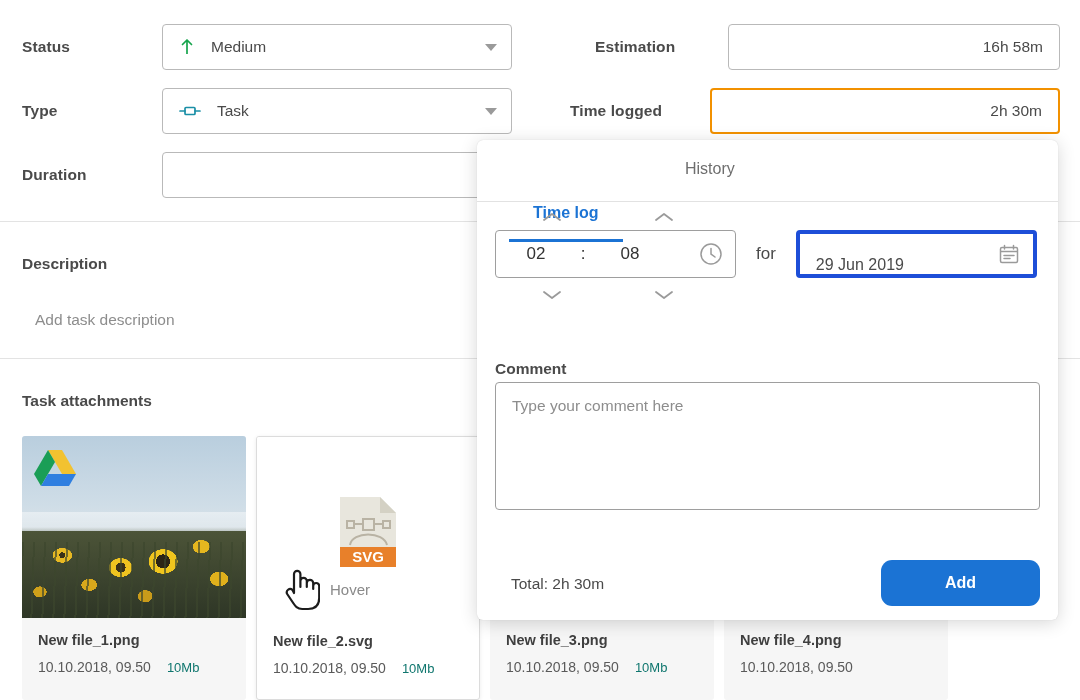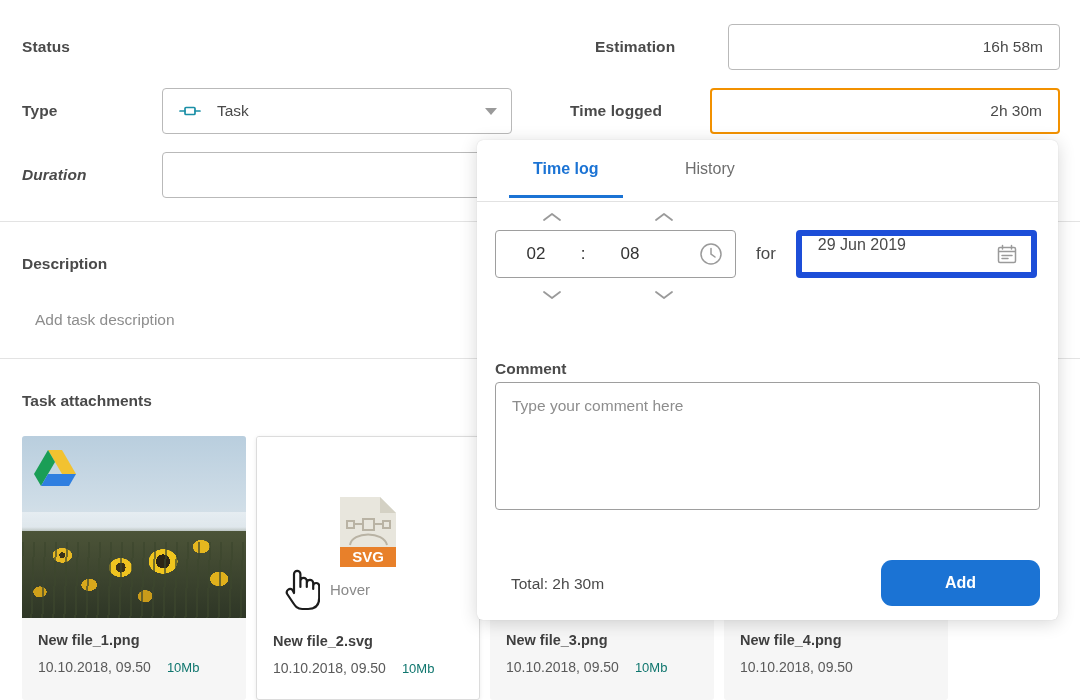--- a/index.html
+++ b/index.html
@@ -98,40 +98,40 @@
   .panel {
     position: absolute; left: 477px; top: 140px; width: 581px; height: 480px;
     background: #fff; border-radius: 6px;
     box-shadow: 0 3px 18px rgba(0,0,0,.16), 0 0 1px rgba(0,0,0,.18);
   }
   .tabs { position: relative; height: 62px; border-bottom: 1px solid #e2e2e2; }
   .tab {
     position: absolute; top: 20px; font-size: 16px; color: #6e6e6e;
     padding-bottom: 20px;
   }
-  .tab.active { color: #1b73d4; font-weight: 700; }
+  .tab.active { color: #1b73d4; font-weight: 700; margin-top: 44px; }
   .tab.active::after {
     content: ""; position: absolute; left: -24px; right: -24px; bottom: 0;
     height: 3px; background: #1b73d4;
   }
 
   .time-row { position: absolute; left: 18px; top: 90px; display: flex; align-items: center; }
   .spinbox { position: relative; width: 241px; height: 48px;
     border: 1px solid #9e9e9e; border-radius: 4px; display: flex; align-items: center; }
   .spin-seg { width: 80px; text-align: center; font-size: 17px; color: #333; }
   .colon { font-size: 17px; color: #333; width: 14px; text-align: center; }
   .clock-ico { position: absolute; right: 12px; top: 50%; margin-top: -12px; width: 24px; height: 24px; }
   .chev { position: absolute; width: 22px; height: 12px; }
   .chev.up-h { left: 45px; top: -22px; }
   .chev.up-m { left: 157px; top: -22px; }
   .chev.dn-h { left: 45px; bottom: -22px; }
   .chev.dn-m { left: 157px; bottom: -22px; }
   .for-word { font-size: 17px; color: #4a4a4a; margin: 0 20px; }
   .datebox { position: relative; width: 241px; height: 48px;
-    border: 6px solid #1d4ed8; border-radius: 4px; display: flex; align-items: flex-start;
+    border: 4px solid #1d4ed8; border-radius: 4px; display: flex; align-items: flex-end;
     padding-left: 16px; }
   .datebox .val { font-size: 16px; color: #4a4a4a; }
   .cal-ico { position: absolute; right: 12px; top: 50%; margin-top: -12px; width: 24px; height: 24px; }
 
   .comment-label { position: absolute; left: 18px; top: 220px; font-size: 15.5px; font-weight: 700; color: #4a4a4a; }
   .comment-box {
     position: absolute; left: 18px; top: 242px; width: 545px; height: 128px;
     border: 1px solid #9e9e9e; border-radius: 4px; background: #fff;
     padding: 14px 16px; font-size: 15.5px; color: #8d8d8d;
     font-family: "Liberation Sans", sans-serif; resize: none; outline: none;
@@ -146,38 +146,48 @@
     cursor: pointer;
   }
 </style>
 </head>
 <body>
 
 <div class="page">
 
   <div class="row" style="left:22px; top:22px; width:490px;">
     <div class="field-label" style="width:140px;">Status</div>
+    <div class="control select" style="width:350px;">
+      <span>
+        <svg class="icon-arrow-up" viewBox="0 0 16 18">
+          <path d="M8 2 L8 16" stroke="#16a44c" stroke-width="1.7" fill="none"></path>
+          <path d="M3.5 6.5 L8 2 L12.5 6.5" stroke="#16a44c" stroke-width="1.7" fill="none" stroke-linecap="round" stroke-linejoin="round"></path>
+        </svg>
+      </span>
+      <span class="val">Medium</span>
+      <span class="caret"></span>
+    </div>
   </div>
 
   <div class="row" style="left:22px; top:86px; width:490px;">
     <div class="field-label" style="width:140px;">Type</div>
     <div class="control select" style="width:350px;">
       <span>
         <svg class="icon-task" viewBox="0 0 22 14">
           <rect x="6" y="3.5" width="10" height="7" rx="1" fill="none" stroke="#1a8fa6" stroke-width="1.7"></rect>
           <path d="M1 7 L6 7 M16 7 L21 7" stroke="#1a8fa6" stroke-width="1.7" stroke-linecap="round"></path>
         </svg>
       </span>
       <span class="val">Task</span>
       <span class="caret"></span>
     </div>
   </div>
 
   <div class="row" style="left:22px; top:150px; width:490px;">
-    <div class="field-label" style="width:140px;font-style:italic;">Duration</div>
+    <div class="field-label" style="width:140px;">Duration</div>
     <div class="control" style="width:350px;">
       <span class="val" style="padding-left:16px;"></span>
     </div>
   </div>
 
   <div class="row" style="left:570px; top:22px; width:490px;">
     <div class="field-label" style="width:140px;margin-left:25px;">Estimation</div>
     <div class="control readout" style="width:350px;">
       <span class="val">16h 58m</span>
     </div>

